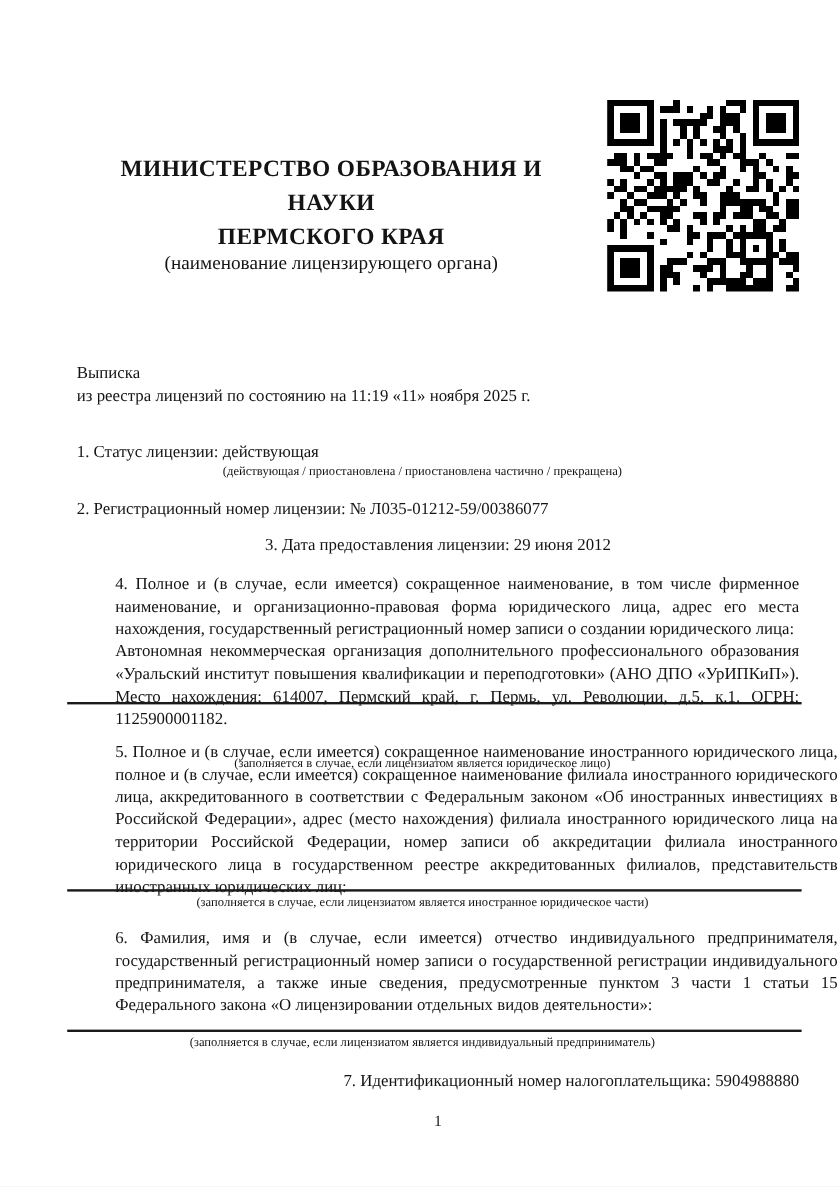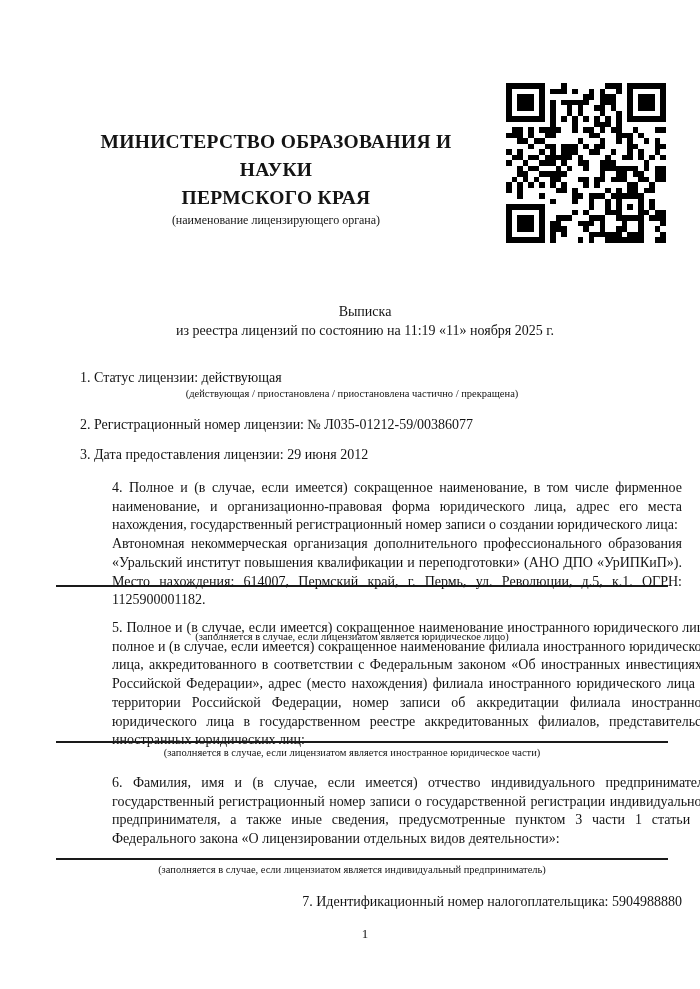--- a/index.html
+++ b/index.html
@@ -9,27 +9,27 @@
     margin:0 auto;
     background:#ffffff;
     font-family:"Liberation Serif", serif;
     color:#141414;
     overflow:hidden;
   }
   .abs { position:absolute; }
 
   .header-block { left:64px; top:128px; width:424px; text-align:center; }
   .header-line { font-weight:bold; font-size:19.5px; line-height:28px; letter-spacing:0.3px; }
-  .header-caption { font-size:12px; line-height:14px; margin-top:1px; }
+  .header-caption { font-size:16px; line-height:14px; margin-top:1px; }
 
   .qr-svg { left:506px; top:83px; width:160px; height:160px; shape-rendering:crispEdges; }
 
-  .title-block { left:64px; top:302px; width:602px; text-align:center; font-size:14px; line-height:19px; }
-
-  .item { left:80px; width:602px; font-size:14px; line-height:18.7px; }
+  .title-block { left:64px; top:302px; width:602px; font-size:14px; line-height:19px; }
+
+  .item { left:64px; width:602px; font-size:14px; line-height:18.7px; }
   .just { text-align:justify;margin-left:32px; }
 
   .small-caption { left:64px; width:576px; text-align:center; font-size:10.5px; line-height:13px; }
 
   .rule { left:56px; width:612px; height:0; border-top:2px solid #1a1a1a; }
 
   .page-number { left:64px; top:926px; width:602px; text-align:center; font-size:13px; line-height:15px; }
 </style>
 </head>
 <body>
@@ -449,21 +449,21 @@
   <div class="abs title-block">
     <div>Выписка</div>
     <div>из реестра лицензий по состоянию на 11:19 «11» ноября 2025 г.</div>
   </div>
 
   <div class="abs item" style="top:369px;">1. Статус лицензии: действующая</div>
   <div class="abs small-caption" style="top:387px;">(действующая / приостановлена / приостановлена частично / прекращена)</div>
 
   <div class="abs item" style="top:416px;">2. Регистрационный номер лицензии: № Л035-01212-59/00386077</div>
 
-  <div class="abs item" style="top:446px;">3. Дата предоставления лицензии: 29 июня 2012</div>
+  <div class="abs item" style="top:446px;text-align:center;">3. Дата предоставления лицензии: 29 июня 2012</div>
 
   <div class="abs item" style="top:479px;">
     <div class="just">4. Полное и (в случае, если имеется) сокращенное наименование, в том числе фирменное наименование, и организационно-правовая форма юридического лица, адрес его места нахождения, государственный регистрационный номер записи о создании юридического лица:</div>
     <div class="just">Автономная некоммерческая организация дополнительного профессионального образования «Уральский институт повышения квалификации и переподготовки» (АНО ДПО «УрИПКиП»). Место нахождения: 614007, Пермский край, г. Пермь, ул. Революции, д.5, к.1. ОГРН: 1125900001182.</div>
   </div>
   <div class="abs rule" style="top:585px;"></div>
   <div class="abs small-caption" style="top:590px;margin-top:40px;">(заполняется в случае, если лицензиатом является юридическое лицо)</div>
 
   <div class="abs item just" style="top:619px;">5. Полное и (в случае, если имеется) сокращенное наименование иностранного юридического лица, полное и (в случае, если имеется) сокращенное наименование филиала иностранного юридического лица, аккредитованного в соответствии с Федеральным законом «Об иностранных инвестициях в Российской Федерации», адрес (место нахождения) филиала иностранного юридического лица на территории Российской Федерации, номер записи об аккредитации филиала иностранного юридического лица в государственном реестре аккредитованных филиалов, представительств иностранных юридических лиц:</div>
   <div class="abs rule" style="top:741px;"></div>

